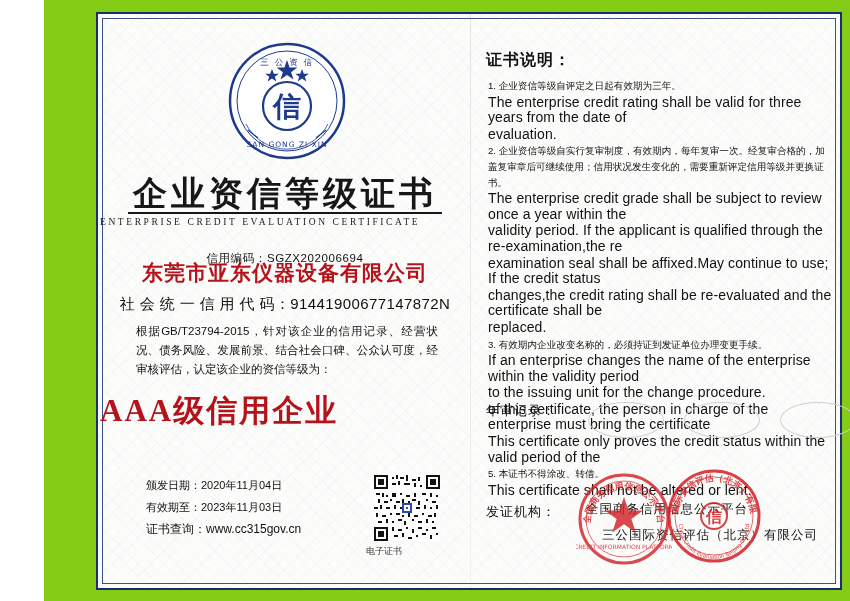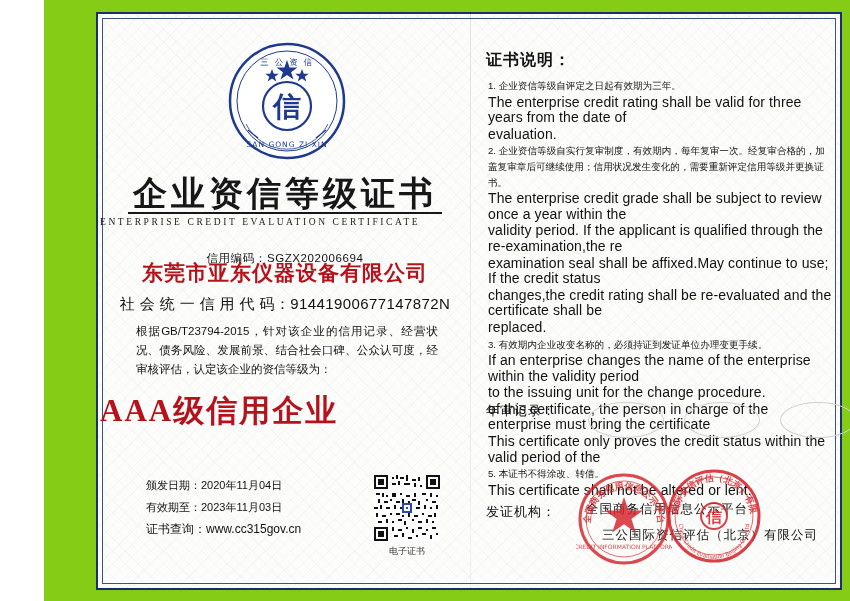--- a/index.html
+++ b/index.html
@@ -138,21 +138,21 @@
   .meta .small{font-size:12px;}
   .qr{
     position:absolute;
     left:274px;top:459px;
     width:66px;height:66px;
     background:#ffffff;
   }
   .qr-cap{
     position:absolute;
     left:266px;top:529px;
-    width:82px;text-align:center;
+    width:82px;
     font-size:9px;color:#333;
   }
   
   .right{
     position:absolute;
     left:436px;top:16px;
     width:362px;height:570px;
   }
   .r-title{
     position:absolute;left:6px;top:34px;

